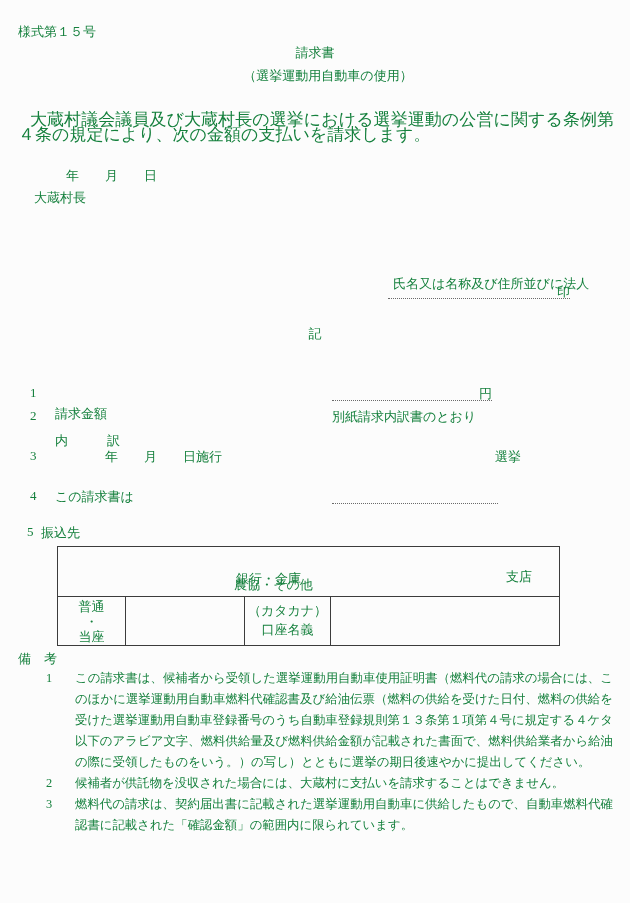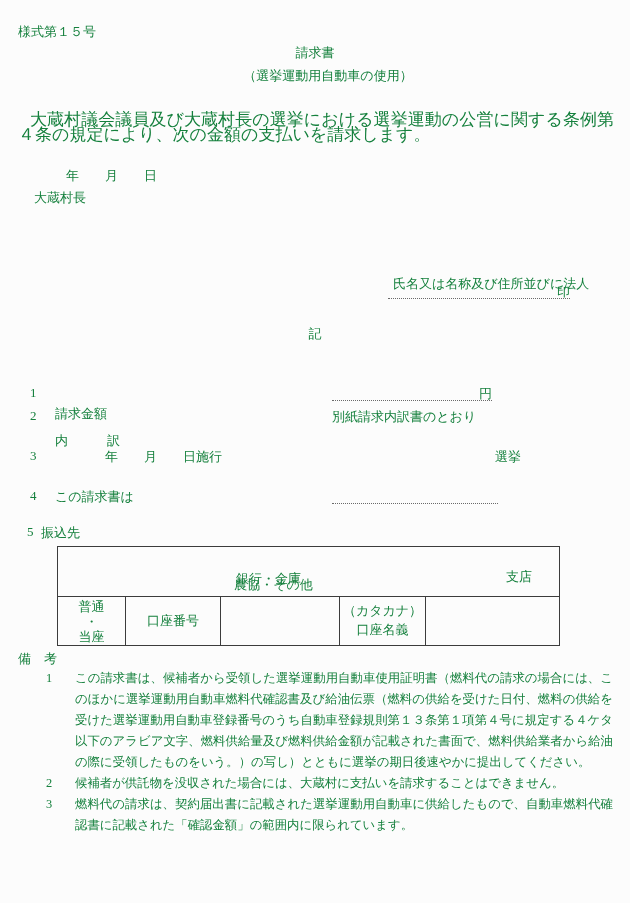--- a/index.html
+++ b/index.html
@@ -125,23 +125,20 @@
       <div class="bank-line1">銀行・金庫</div>
       <div class="branch">支店</div>
       <div class="bank-line3">農協・その他</div>
     </div>
     <div class="account-row">
       <div class="cell type-cell">
         <div>普通</div>
         <div>・</div>
         <div>当座</div>
       </div>
-      <div class="cell number-label-cell">
-        <div>口座番号</div>
-      </div>
       <div class="cell number-value-cell"></div>
       <div class="cell kana-cell">
         <div>（カタカナ）</div>
         <div>口座名義</div>
       </div>
       <div class="cell last"></div>
     </div>
   </div>
 
   <div class="abs notes-label">備　考</div>

